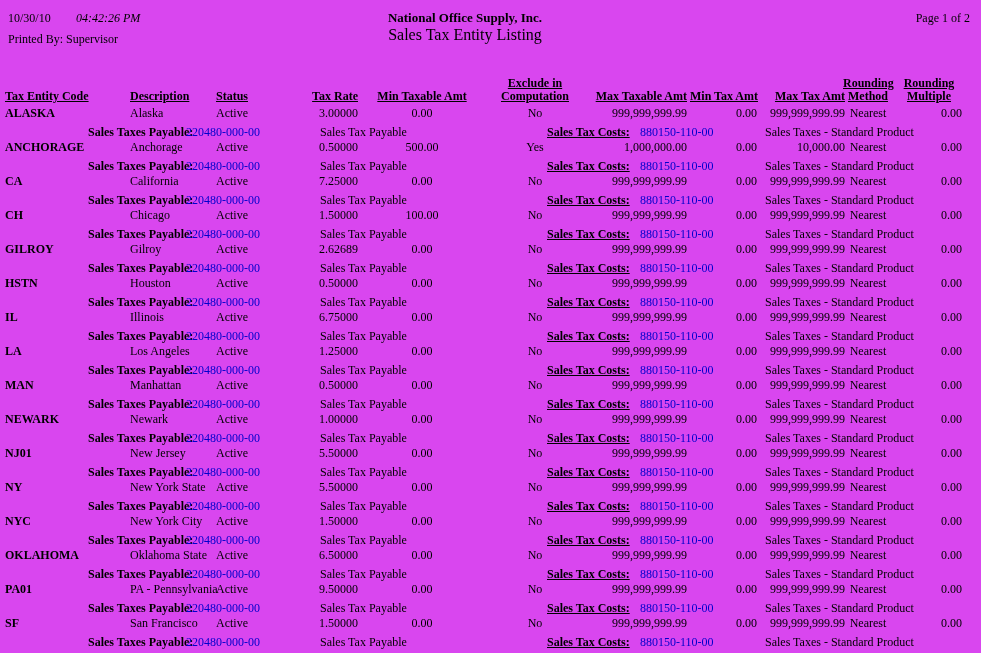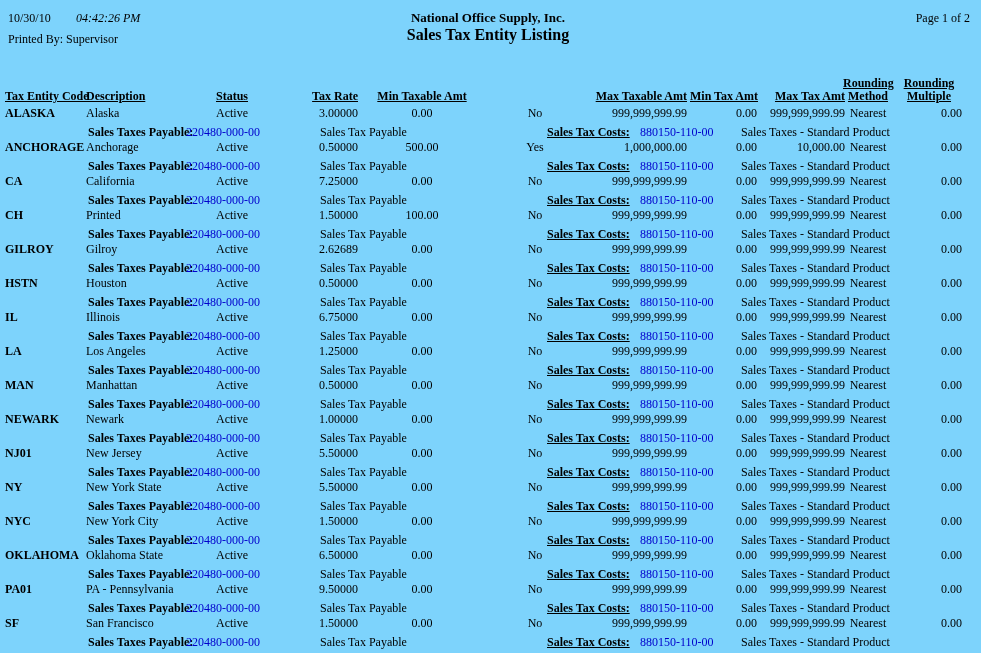--- a/index.html
+++ b/index.html
@@ -1,38 +1,38 @@
 <!DOCTYPE html>
 <html style="--link: #0000CC;"><head>
 <meta charset="utf-8">
 <style>
   html,body{margin:0;padding:0;background:#ffffff;}
-  .page{position:relative;width:981px;height:653px;background:#7dd3fc;overflow:hidden;
+  .page{position:relative;width:981px;height:653px;background:#d946ef;overflow:hidden;
         font-family:"Liberation Serif","DejaVu Serif",serif;color:#000;font-size:12px;}
   .abs{position:absolute;white-space:nowrap;}
   .bold{font-weight:bold;}
   .link{color:var(--link,#0000CC);cursor:pointer;}
 
   
   .rpt-date{left:8px;top:11px;}
   .rpt-time{left:76px;top:11px;font-style:italic;}
   .rpt-printedby{left:8px;top:32px;}
-  .rpt-center{left:0;width:930px;text-align:center;padding-left:23px;}
+  .rpt-center{left:0;width:930px;text-align:center;}
   .rpt-company{top:10px;font-size:13px;font-weight:bold;}
-  .rpt-title{top:26px;font-size:16px;font-weight:bold;}
+  .rpt-title{top:26px;font-size:16px;font-weight:normal;}
   .rpt-page{right:11px;top:11px;}
 
   
   .thead{position:absolute;left:0;top:74px;width:981px;height:29px;}
   .th{position:absolute;bottom:0;font-weight:bold;white-space:nowrap;}
   .th span{text-decoration:underline;display:block;line-height:13px;}
 
   
   .col-code{left:5px;width:78px;text-align:left;}
-  .col-desc{left:86px;width:110px;text-align:left;}
+  .col-desc{left:86px;width:110px;text-align:left;padding-left:44px;}
   .col-status{left:168px;width:80px;text-align:right;}
   .col-rate{left:256px;width:102px;text-align:right;}
   .col-mintaxable{left:366px;width:112px;text-align:center;}
   .col-exclude{left:480px;width:110px;text-align:center;}
   .col-maxtaxable{left:590px;width:97px;text-align:right;}
   .col-mintax{left:690px;width:67px;text-align:right;}
   .col-maxtax{left:760px;width:85px;text-align:right;}
   .col-rndmethod{left:843px;width:50px;text-align:center;}
   .col-rndmultiple{left:896px;width:66px;text-align:right;}
   .th.col-rndmultiple{text-align:center;}
@@ -40,21 +40,21 @@
   
   .tbody{position:absolute;left:0;top:107px;width:846px;}
   .entity{position:relative;height:34px;}
   .cell{position:absolute;top:0;white-space:nowrap;line-height:13px;}
   .acct{top:19px;}
   .a-paylbl{left:88px;}
   .a-paynum{left:186px;}
   .a-paydesc{left:320px;}
   .a-costlbl{left:547px;text-decoration:underline;}
   .a-costnum{left:640px;}
-  .a-costdesc{left:741px;}
+  .a-costdesc{left:765px;}
 </style>
 </head>
 <body>
 
 <div class="page">
 
   <div class="abs rpt-date">10/30/10</div>
   <div class="abs rpt-time">04:42:26 PM</div>
   <div class="abs rpt-printedby">Printed By: Supervisor</div>
   <div class="abs rpt-center rpt-company">National Office Supply, Inc.</div>
@@ -70,20 +70,24 @@
       </div>
     <div class="th col-status">
         <span>Status</span>
       </div>
     <div class="th col-rate">
         <span>Tax Rate</span>
       </div>
     <div class="th col-mintaxable">
         <span>Min Taxable Amt</span>
       </div>
+    <div class="th col-exclude">
+      <span>Exclude in</span>
+      <span>Computation</span>
+    </div>
     <div class="th col-maxtaxable">
         <span>Max Taxable Amt</span>
       </div>
     <div class="th col-mintax">
         <span>Min Tax Amt</span>
       </div>
     <div class="th col-maxtax">
         <span>Max Tax Amt</span>
       </div>
     <div class="th col-rndmethod">
@@ -149,21 +153,21 @@
     <div class="cell col-rndmultiple">0.00</div>
     <div class="cell acct a-paylbl bold">Sales Taxes Payable:</div>
     <div class="cell acct a-paynum link">220480-000-00</div>
     <div class="cell acct a-paydesc">Sales Tax Payable</div>
     <div class="cell acct a-costlbl bold">Sales Tax Costs:</div>
     <div class="cell acct a-costnum link">880150-110-00</div>
     <div class="cell acct a-costdesc">Sales Taxes - Standard Product</div>
   </div>
       <div class="entity">
     <div class="cell col-code bold">CH</div>
-    <div class="cell col-desc">Printed</div>
+    <div class="cell col-desc">Chicago</div>
     <div class="cell col-status">Active</div>
     <div class="cell col-rate">1.50000</div>
     <div class="cell col-mintaxable">100.00</div>
     <div class="cell col-exclude">No</div>
     <div class="cell col-maxtaxable">999,999,999.99</div>
     <div class="cell col-mintax">0.00</div>
     <div class="cell col-maxtax">999,999,999.99</div>
     <div class="cell col-rndmethod">Nearest</div>
     <div class="cell col-rndmultiple">0.00</div>
     <div class="cell acct a-paylbl bold">Sales Taxes Payable:</div>

